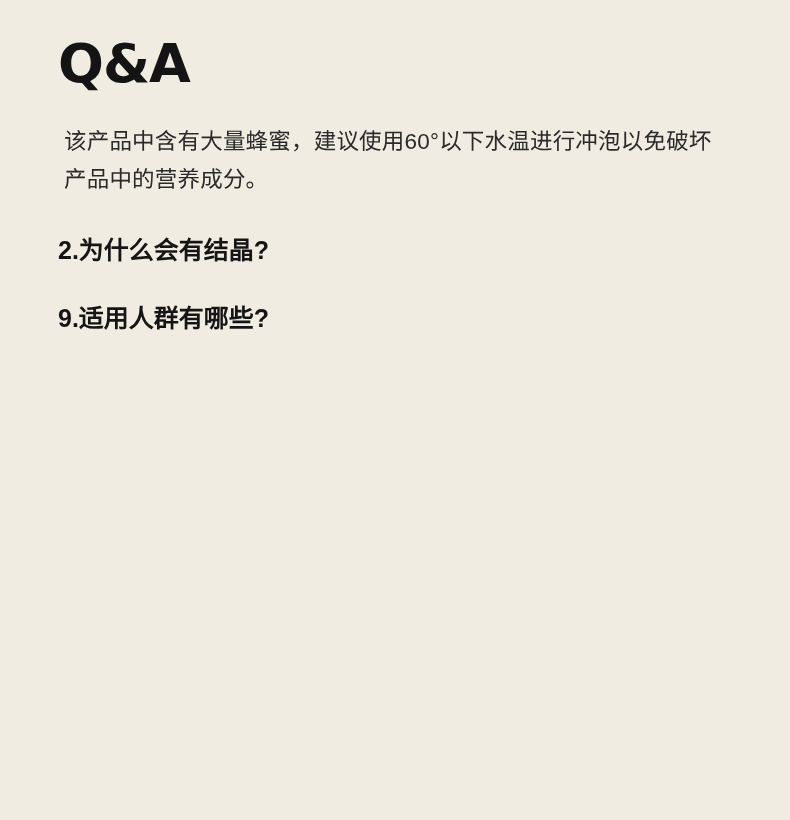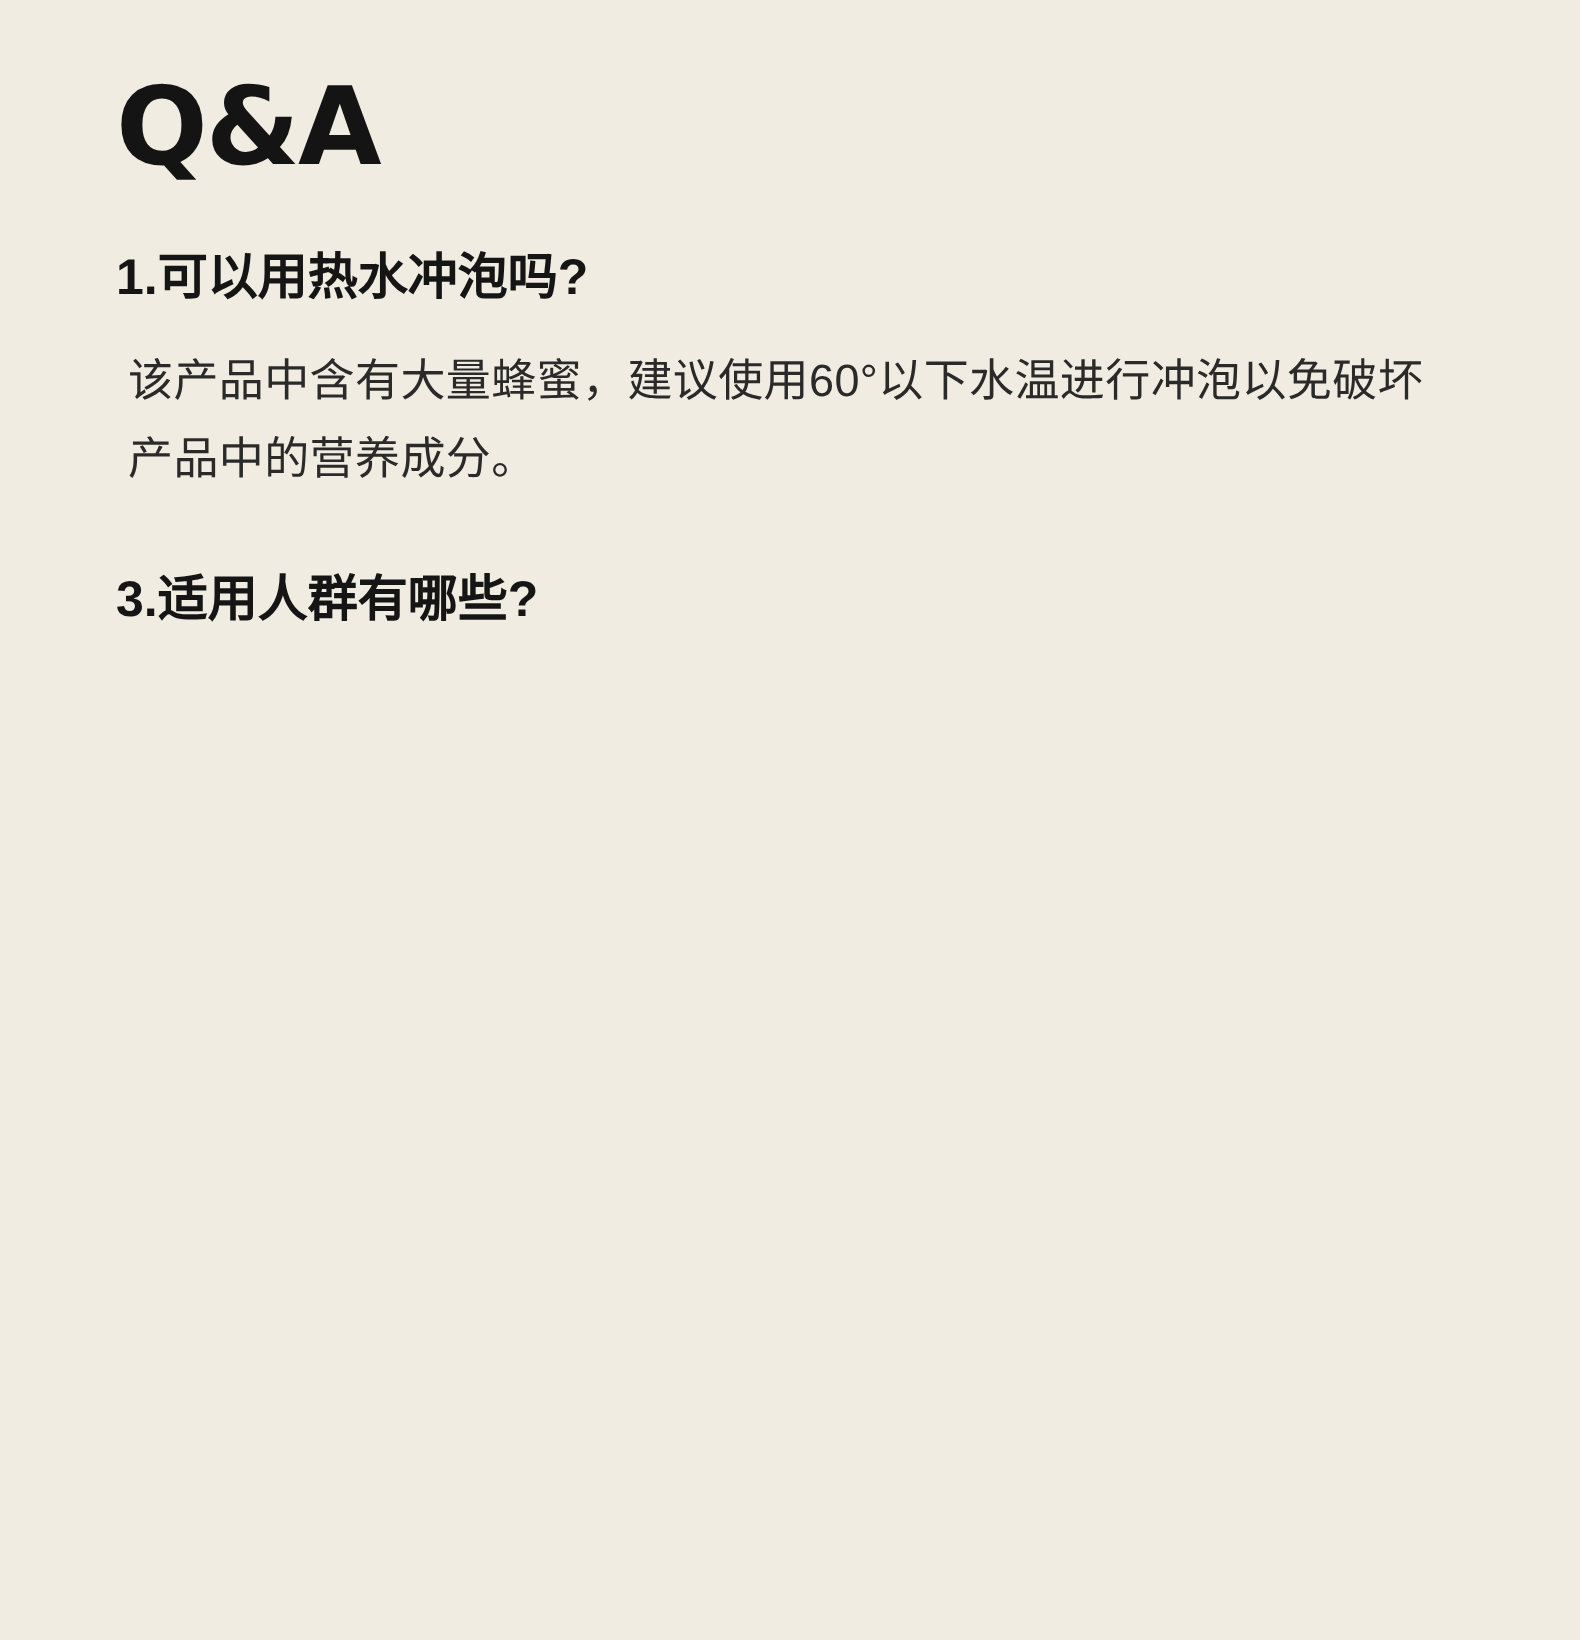--- a/index.html
+++ b/index.html
@@ -61,26 +61,26 @@
 </head>
 <body>
 
 <div class="page">
 
   <h1 class="qa-title">Q&amp;A</h1>
 
   <ul class="qa-list">
 
     <li class="qa-item">
-      <h2 class="qa-question">1.可以用热水冲泡吗?</h2>
       <p class="qa-answer">该产品中含有大量蜂蜜，建议使用60°以下水温进行冲泡以免破坏产品中的营养成分。</p>
     </li>
 
     <li class="qa-item">
+      <h2 class="qa-question">2.为什么会有结晶?</h2>
     </li>
 
     <li class="qa-item">
-      <h2 class="qa-question">3.适用人群有哪些?</h2>
+      <h2 class="qa-question">9.适用人群有哪些?</h2>
     </li>
 
   </ul>
 
 </div>
 
 </body></html>

